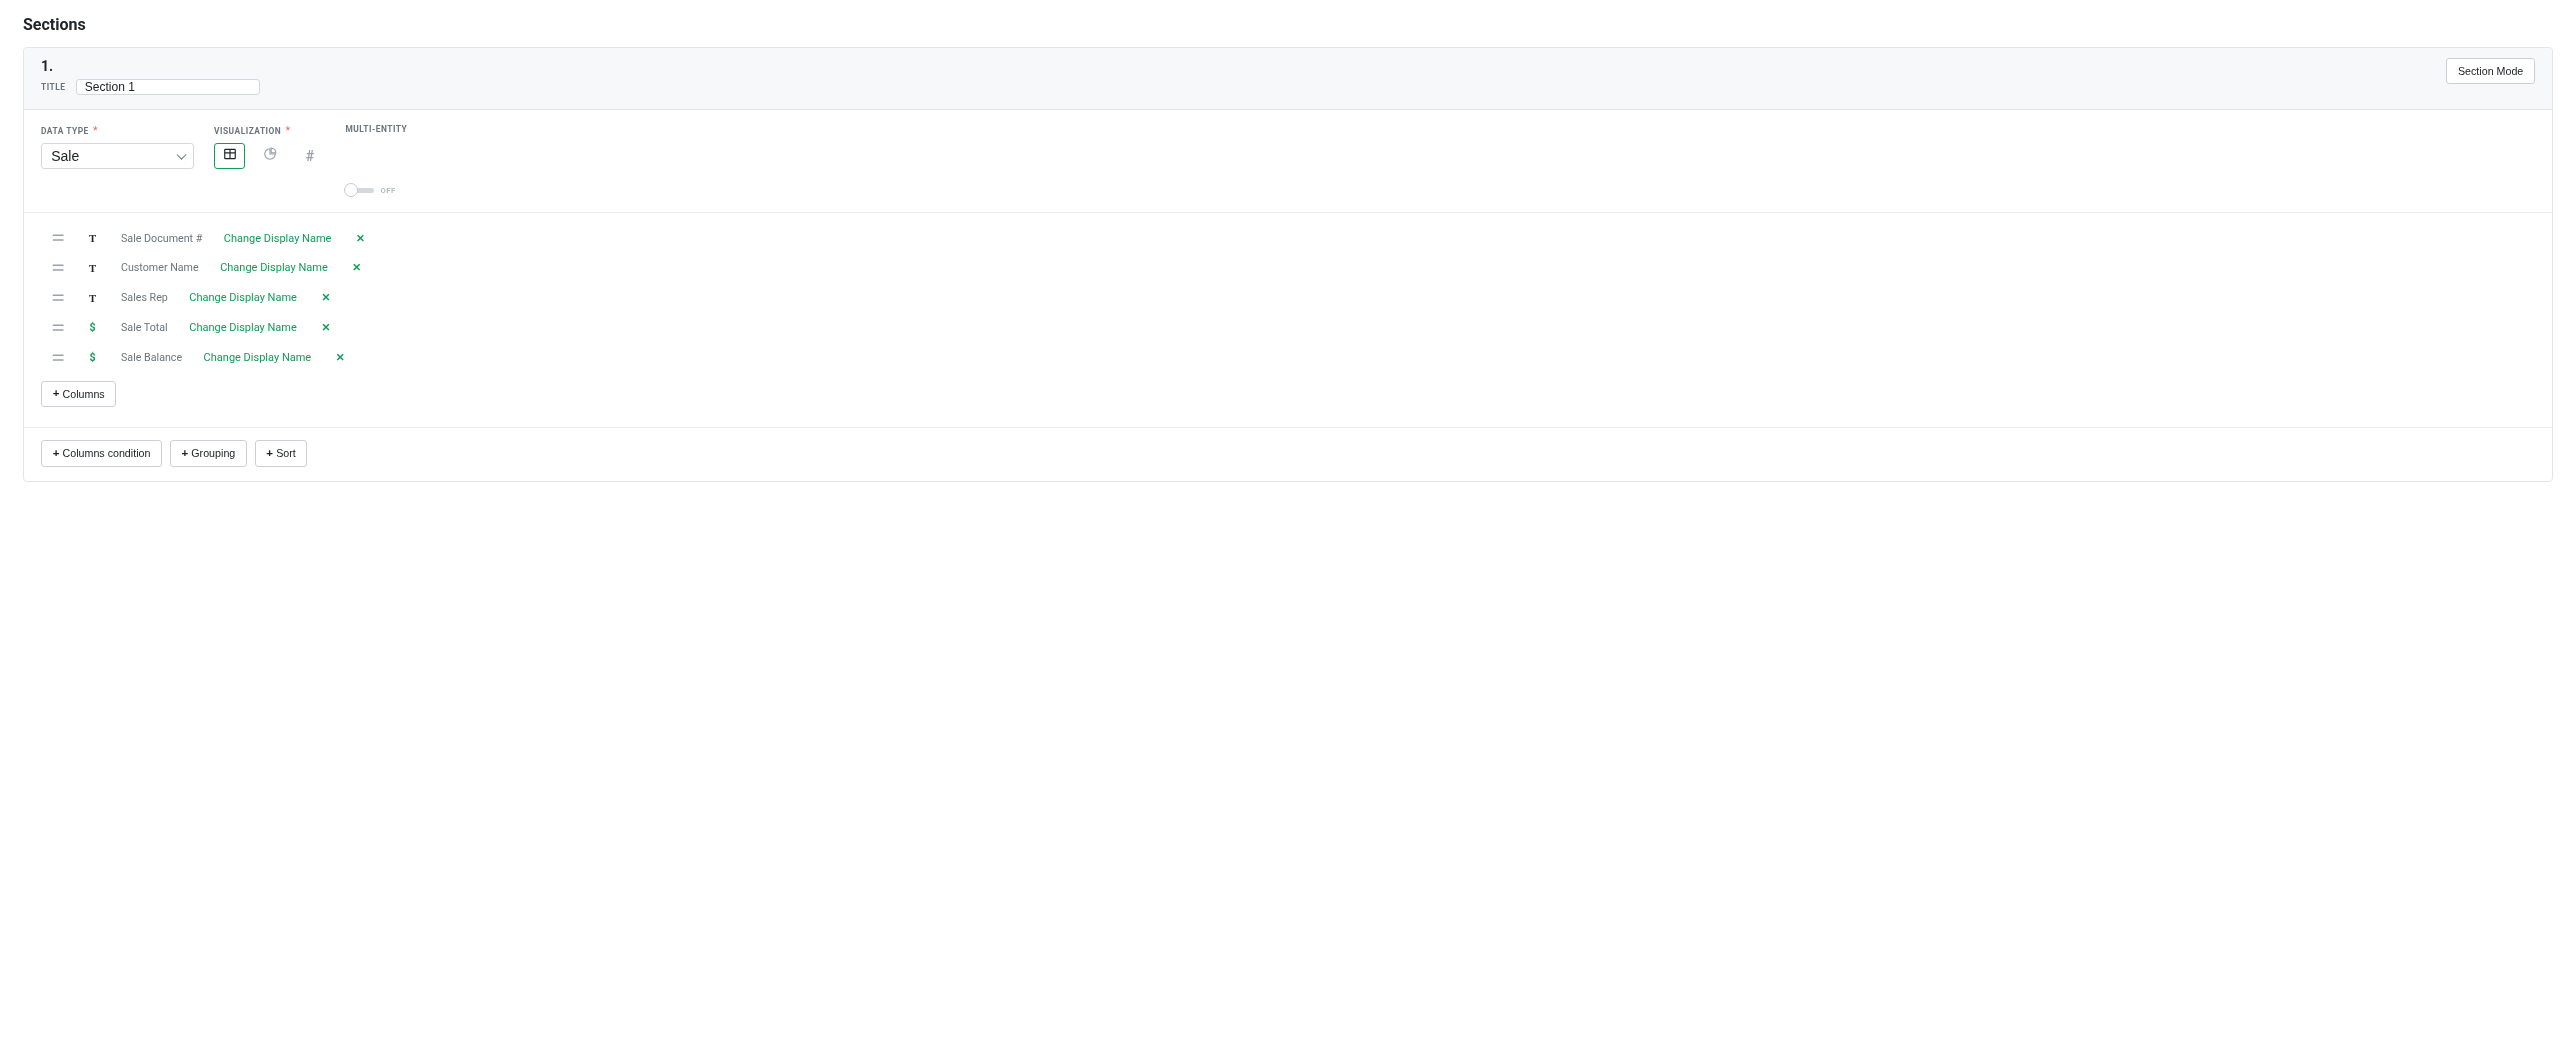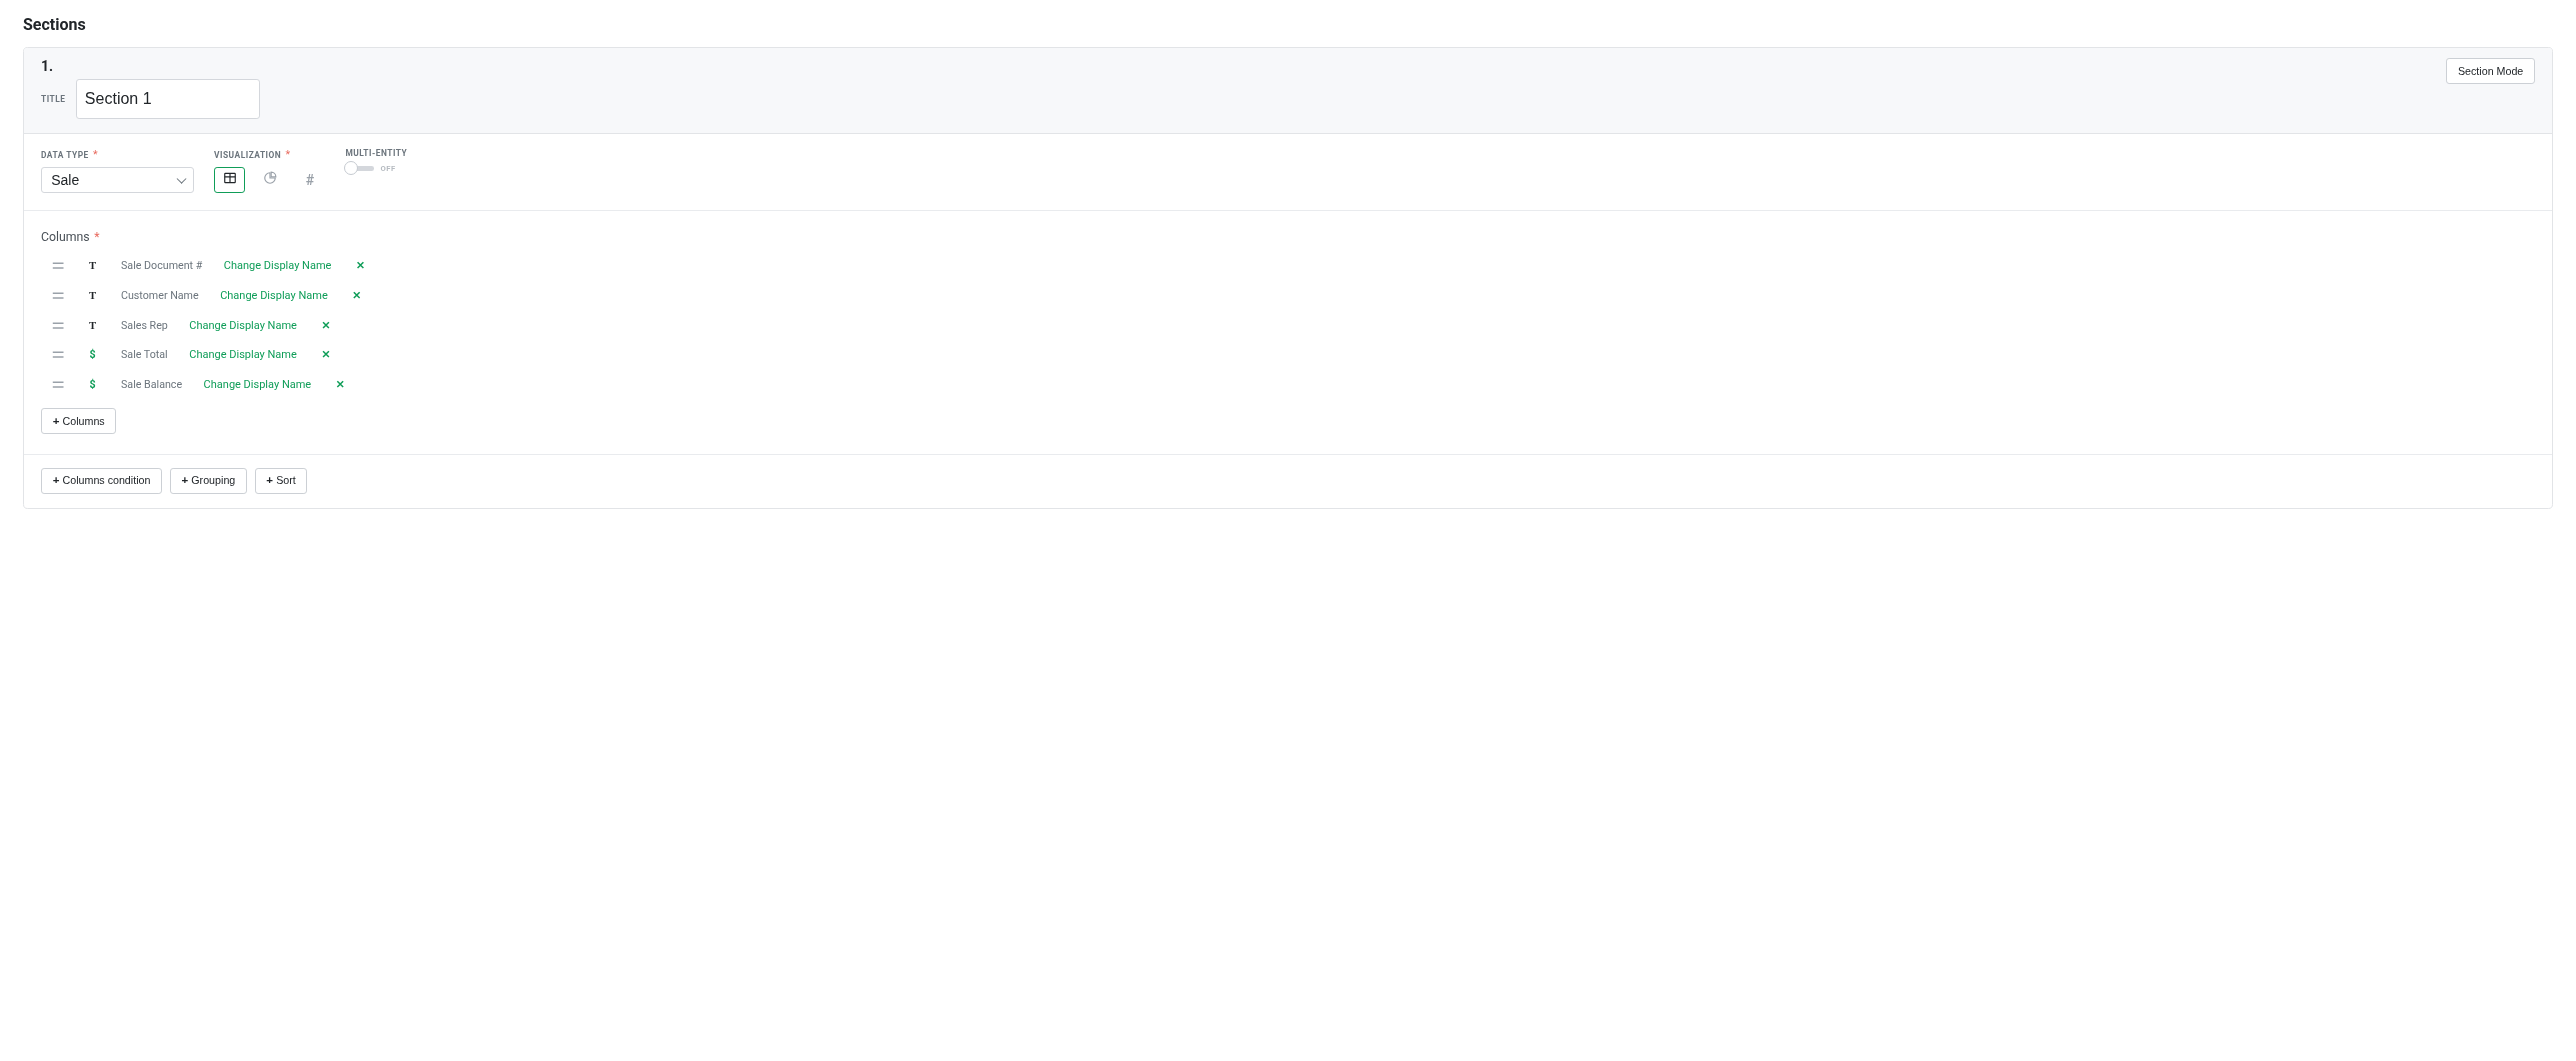--- a/index.html
+++ b/index.html
@@ -46,26 +46,26 @@
   }
   .label-small {
     font-size: 8.4px;
     font-weight: 700;
     letter-spacing: 0.06em;
     color: #6c757d;
     text-transform: uppercase;
   }
   .req { color: #e86a5e; margin-left: 1.5px; }
   .title-input {
-    height: 40px;
+    height: 16px;
     width: 184px;
     border: 0.8px solid #d4d7dc;
     border-radius: 3.1px;
     padding: 0 7.7px;
-    font-size: 16px;
+    font-size: 12px;
     color: #212529;
     background: #fff;
   }
   .btn {
     display: inline-flex;
     align-items: center;
     gap: 3.1px;
     border: 0.8px solid #ccd0d5;
     background: #fff;
     color: #212529;
@@ -130,20 +130,21 @@
     display: inline-flex;
     align-items: center; justify-content: center;
     color: #9aa1a9;
     cursor: pointer;
   }
   .toggle {
     display: inline-flex;
     align-items: center;
     gap: 6.1px;
     cursor: pointer;
+    margin-top: 46px;
   }
   .toggle-track {
     width: 29px; height: 4.6px;
     background: #d4d7dc;
     border-radius: 2.3px;
     position: relative;
   }
   .toggle-thumb {
     position: absolute;
     left: -1.5px; top: 50%;
@@ -257,24 +258,20 @@
       <div class="toggle">
         <span class="toggle-track">
           <span class="toggle-thumb"></span>
         </span>
         <span class="toggle-label">OFF</span>
       </div>
     </div>
   </div>
 
   <div class="columns-area">
-    <div class="columns-title">
-      <span>Columns</span>
-      <span class="req">*</span>
-    </div>
 
     <div class="col-list" id="col-list">
 
     <div class="col-row">
           <span class="drag-handle">
             <svg width="12.3" height="9.2" viewBox="0 0 16 12" fill="none" stroke="currentColor" stroke-width="2">
               <line x1="1" y1="3" x2="15" y2="3"></line>
               <line x1="1" y1="9" x2="15" y2="9"></line>
             </svg>
           </span>

